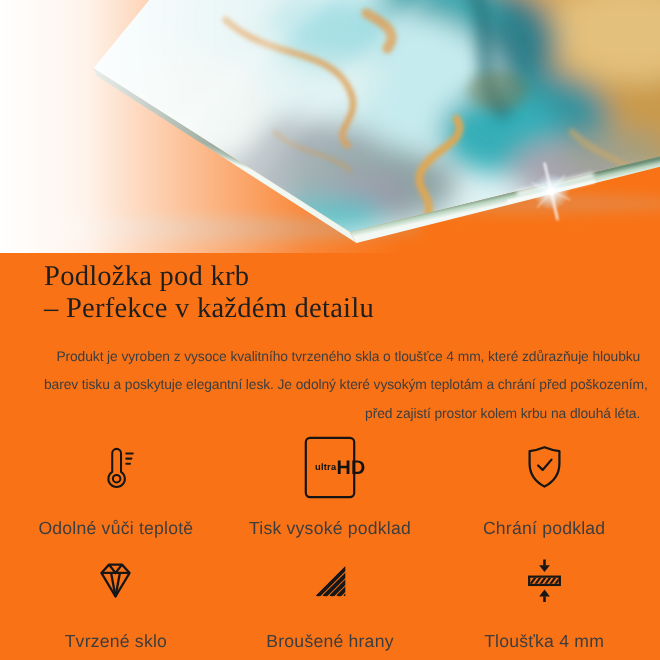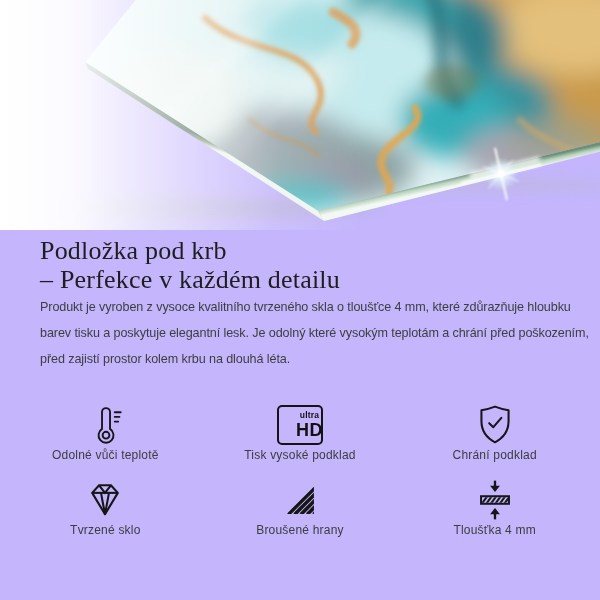--- a/index.html
+++ b/index.html
@@ -1,31 +1,31 @@
 <!DOCTYPE html>
 <html><head>
 <meta charset="utf-8">
 <style>
   html,body{margin:0;padding:0;background:#fff;}
-  .page{position:relative;width:600px;height:600px;background:#c4b5fd;overflow:hidden;
+  .page{position:relative;width:600px;height:600px;background:#f97316;overflow:hidden;
         font-family:"Liberation Sans",sans-serif;}
   .hero{position:absolute;top:0;left:0;width:600px;height:230px;display:block;}
   .content{position:absolute;left:40px;top:236px;right:18px;}
   .heading{margin:0;font-family:"Liberation Serif",serif;font-weight:400;
            font-size:26px;line-height:29px;color:#1e1e1e;letter-spacing:.2px;}
   .heading span{display:block;white-space:nowrap;}
-  .para{font-size:12.6px;line-height:26px;color:#3e3e3e;letter-spacing:-.1px;}
+  .para{margin-top:17px;font-size:12.6px;line-height:26px;color:#3e3e3e;letter-spacing:-.1px;text-align:right;}
   .para span{display:block;white-space:nowrap;}
   .features{position:absolute;left:8px;right:8px;top:402px;display:grid;
             grid-template-columns:repeat(3,1fr);row-gap:15px;}
   .feature{display:flex;flex-direction:column;align-items:center;}
   .icon-box{height:46px;display:flex;align-items:center;justify-content:center;}
-  .label{margin-top:0;font-size:12px;color:#3d3d3d;letter-spacing:.2px;}
-  .uhd{width:46px;height:40px;border:2.6px solid #141414;border-radius:5px;box-sizing:border-box;
-       display:flex;flex-direction:column;align-items:center;justify-content:center;color:#111;padding-left:19px;}
+  .label{margin-top:24px;font-size:16px;color:#3d3d3d;letter-spacing:.2px;}
+  .uhd{width:46px;height:56px;border:2.6px solid #141414;border-radius:5px;box-sizing:border-box;
+       display:flex;align-items:center;justify-content:center;color:#111;padding-left:19px;}
   .uhd .t1{font-size:8.5px;font-weight:700;line-height:1.15;letter-spacing:.2px;}
   .uhd .t2{font-size:18px;font-weight:700;line-height:1;letter-spacing:.4px;}
   .ic{stroke:#161616;fill:none;stroke-width:2.2;}
 </style>
 </head>
 <body>
 
 <div class="page">
 
   <svg class="hero" viewBox="0 0 600 230" aria-hidden="true">

